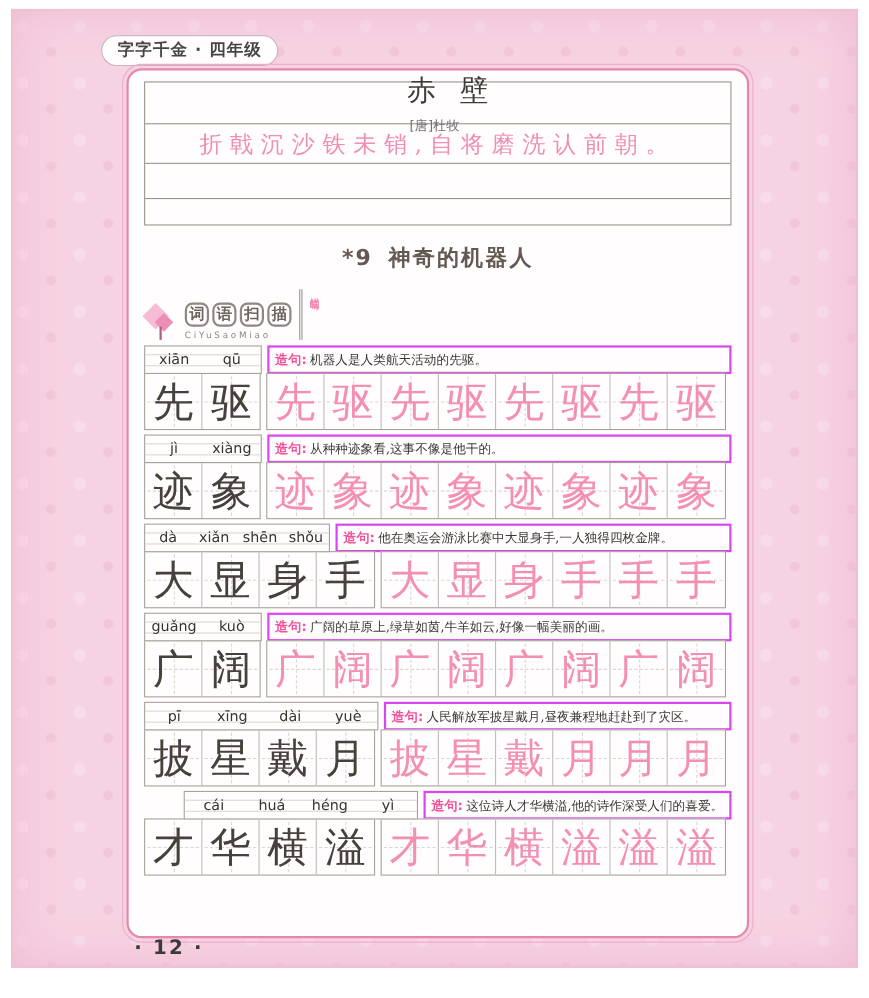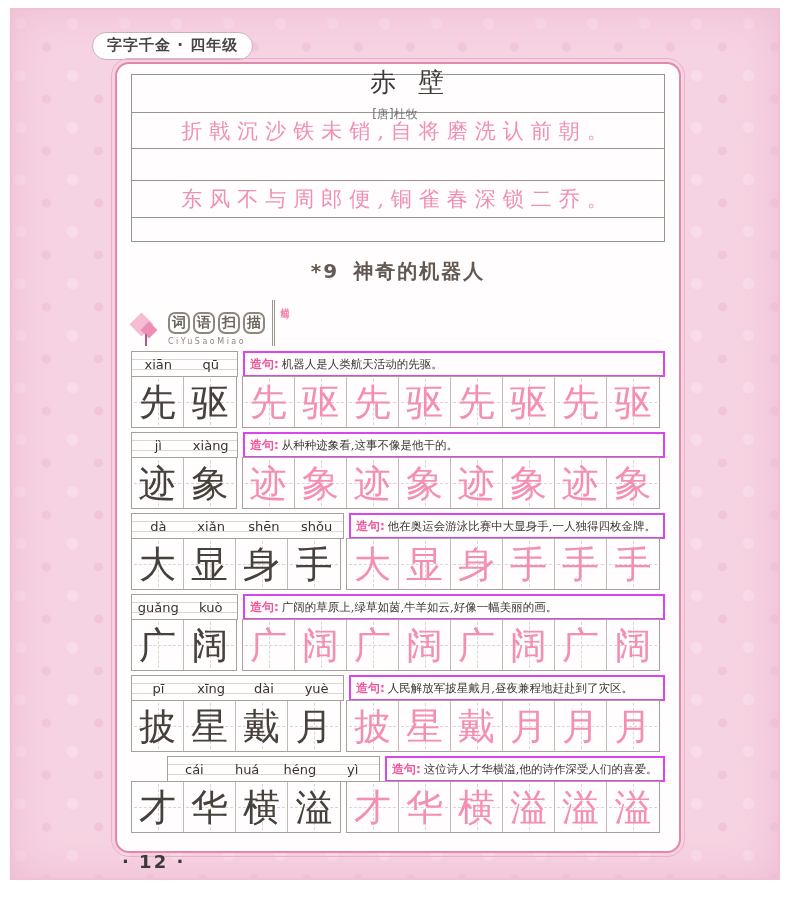--- a/index.html
+++ b/index.html
@@ -116,23 +116,20 @@
 
     <div class="poem-box">
       <div class="poem-row row-title">
         <span class="poem-title">赤壁</span>
         <span class="poem-author">[唐]杜牧</span>
       </div>
       <div class="poem-row row-line1">
         <span class="poem-line">折戟沉沙铁未销,自将磨洗认前朝。</span>
       </div>
       <div class="poem-row row-empty1"></div>
-      <div class="poem-row row-line2">
-        <span class="poem-line">东风不与周郎便,铜雀春深锁二乔。</span>
-      </div>
       <div class="poem-row row-empty2"></div>
     </div>
 
     <div class="section-title">
       <span class="num">*9</span><span>神奇的机器人</span>
     </div>
 
     <div class="logo-row">
       <span class="diamond-icon">
         <span class="d1"></span>
@@ -243,21 +240,21 @@
                 <span>迹</span>
               </div>
               <div class="cell">
                 <span>象</span>
               </div>
             </div>
           </div>
         </div>
         <div class="block">
           <div class="block-header">
-            <div class="pinyin-box" style="width: 213px;">
+            <div class="pinyin-box" style="width: 169px;">
               <span class="pinyin-syl">dà</span>
               <span class="pinyin-syl">xiǎn</span>
               <span class="pinyin-syl">shēn</span>
               <span class="pinyin-syl">shǒu</span>
             </div>
             <div class="sentence-box">
               <span class="zaoju">造句:</span>
               <span class="sentence-text">他在奥运会游泳比赛中大显身手,一人独得四枚金牌。</span>
             </div>
           </div>

